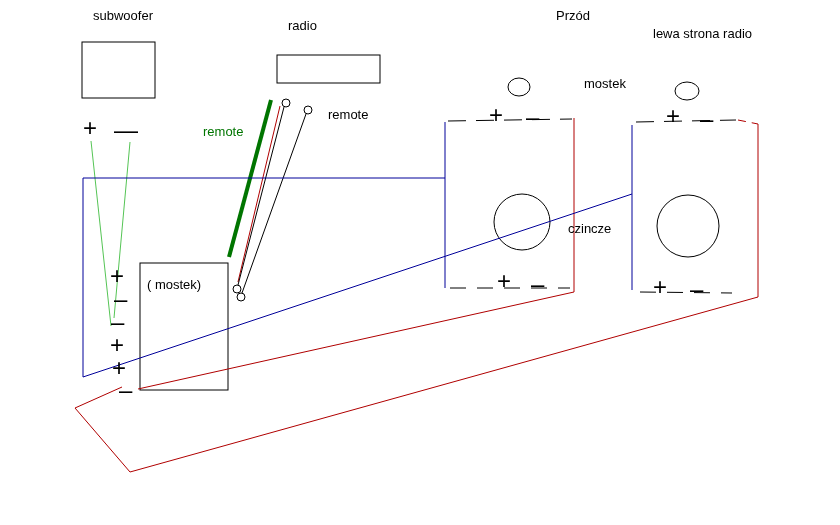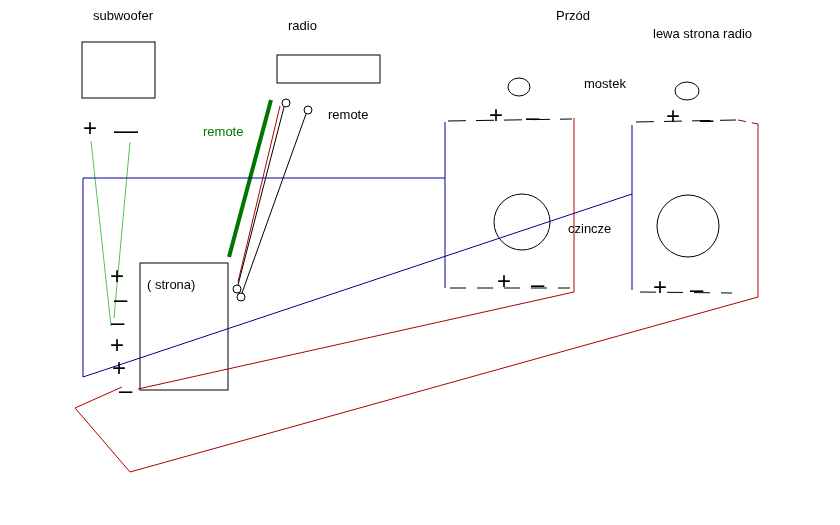--- a/index.html
+++ b/index.html
@@ -75,21 +75,21 @@
     <line x1="138" y1="389" x2="574" y2="292" stroke="#b00000"></line>
   </svg>
 
   <div class="lbl" style="left:93px;top:8px">subwoofer</div>
   <div class="lbl" style="left:288px;top:18px">radio</div>
   <div class="lbl" style="left:556px;top:8px">Przód</div>
   <div class="lbl" style="left:653px;top:26px">lewa strona radio</div>
   <div class="lbl" style="left:584px;top:76px">mostek</div>
   <div class="lbl green" style="left:203px;top:124px">remote</div>
   <div class="lbl" style="left:328px;top:107px">remote</div>
-  <div class="lbl" style="left:147px;top:277px">( strona)</div>
+  <div class="lbl" style="left:147px;top:277px">( mostek)</div>
   <div class="lbl" style="left:568px;top:221px">czincze</div>
 
   <span class="term" style="left:83px;top:118px">+</span>
   <span class="term" style="left:114px;top:120px">—</span>
 
   <span class="term" style="left:110px;top:266px">+</span>
   <span class="term" style="left:114px;top:289px">–</span>
   <span class="term" style="left:111px;top:312px">–</span>
   <span class="term" style="left:110px;top:335px">+</span>
   <span class="term" style="left:112px;top:358px">+</span>

